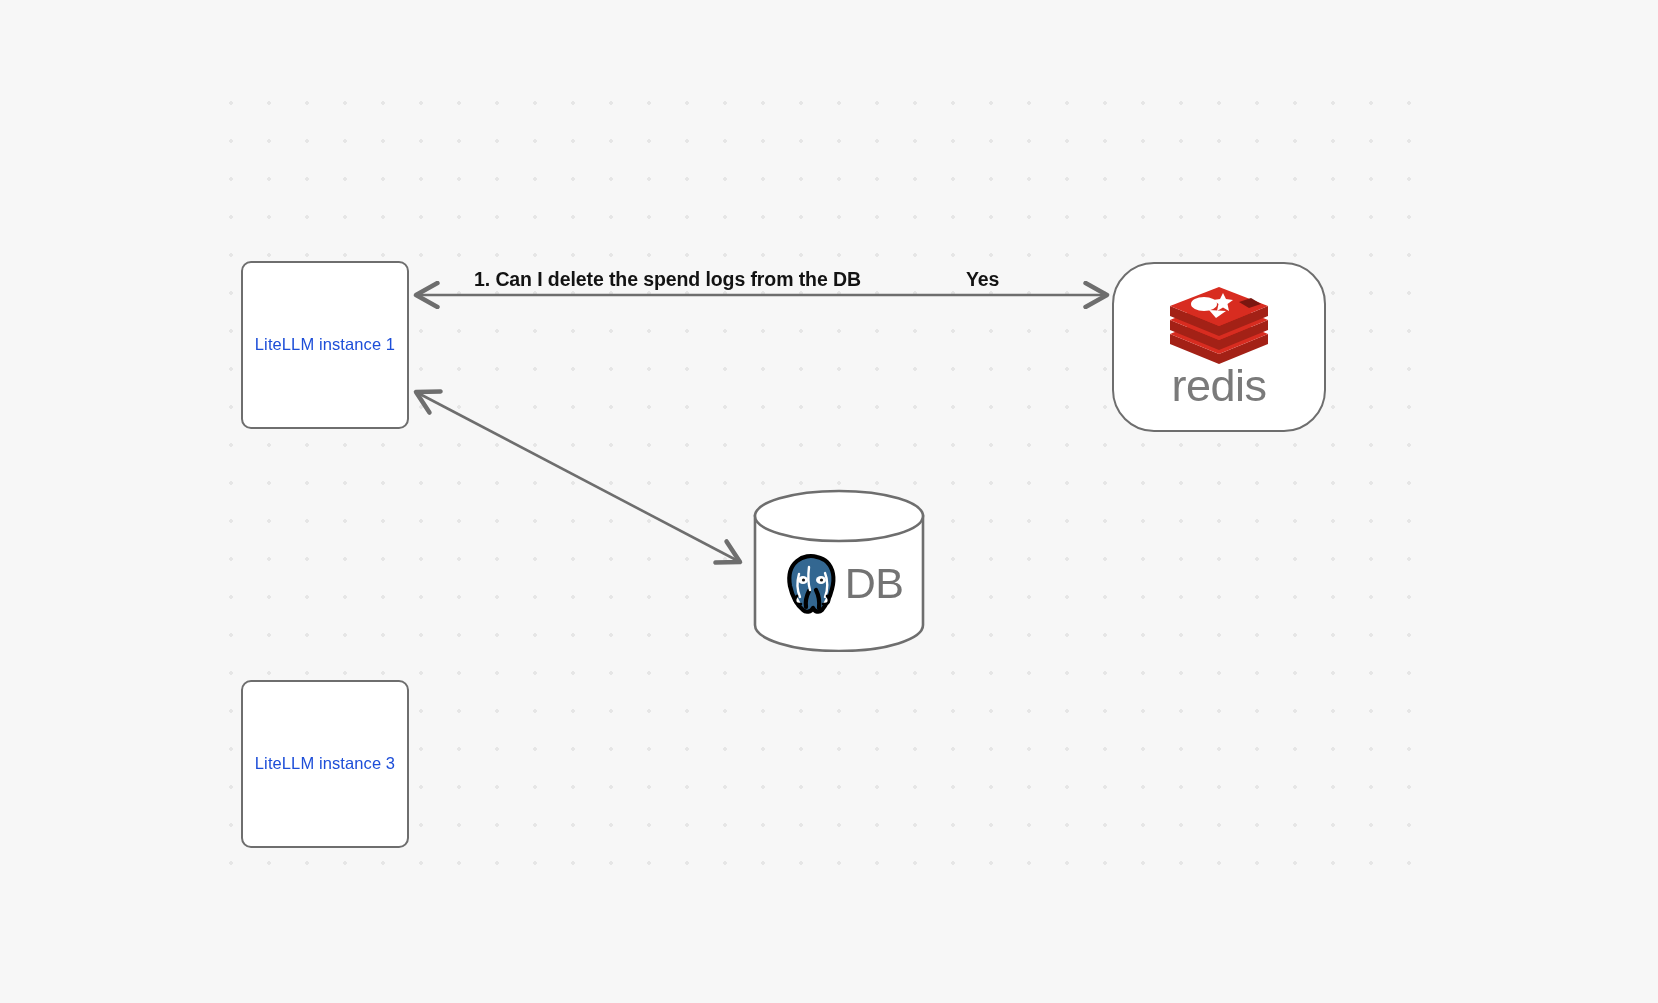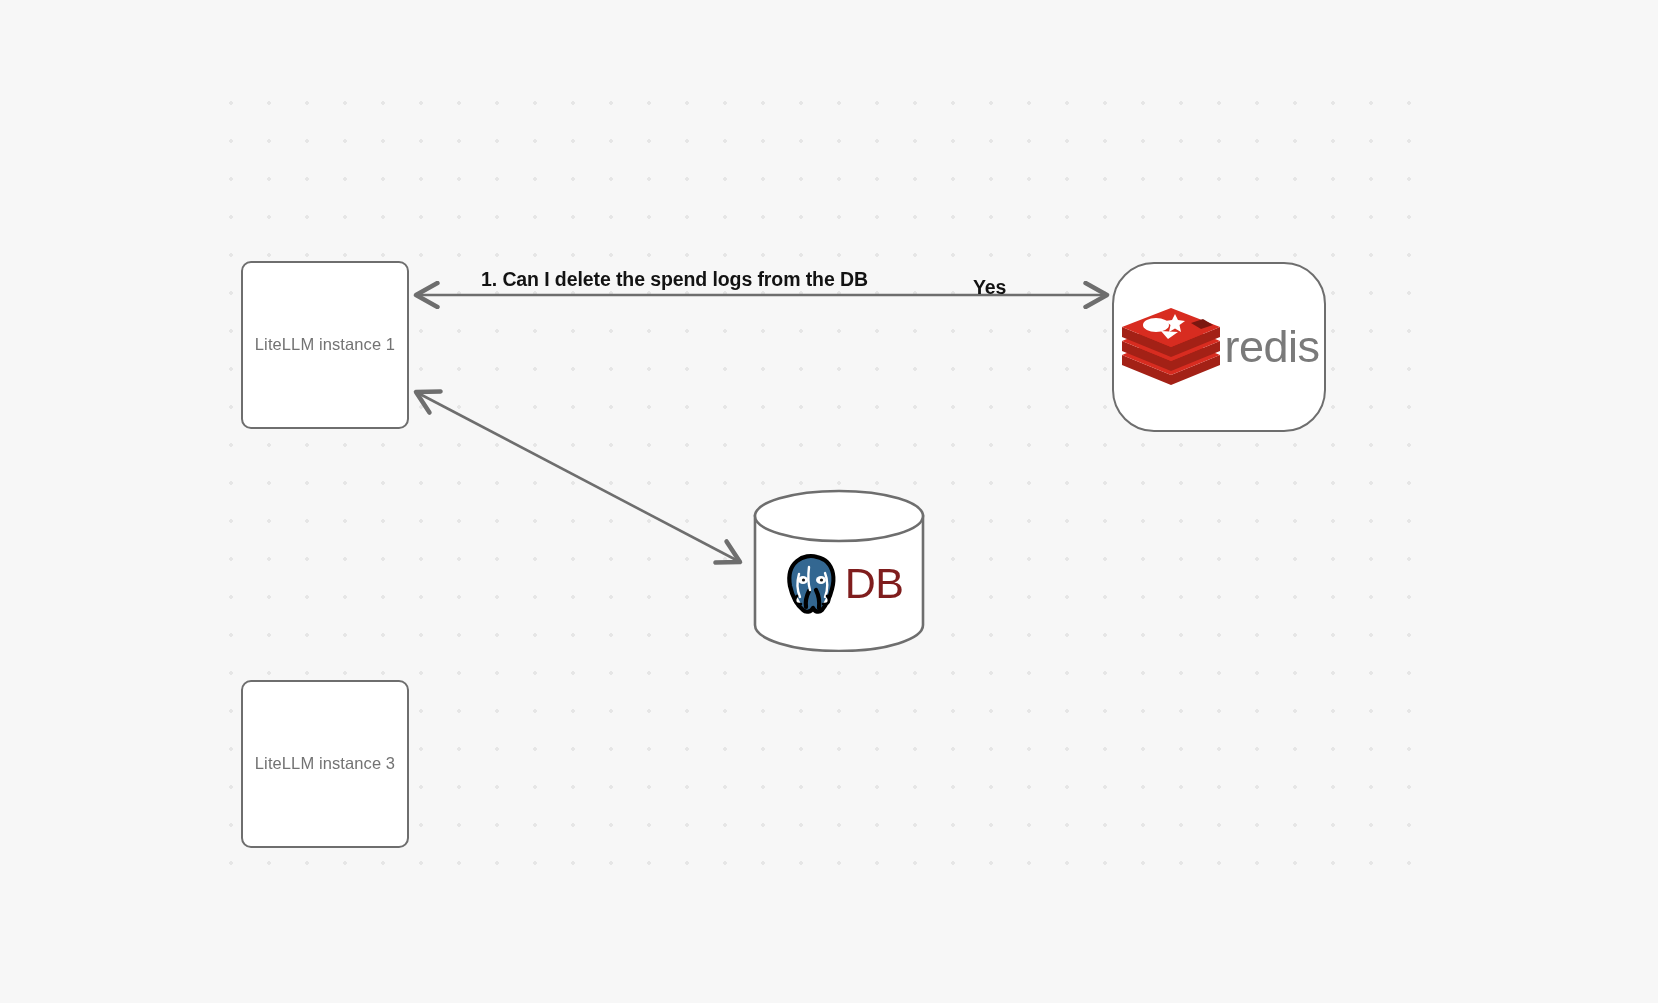--- a/index.html
+++ b/index.html
@@ -49,42 +49,42 @@
     background: #ffffff;
     border: 2.5px solid #6e6e6e;
     border-radius: 10px;
     box-sizing: border-box;
     display: flex;
     align-items: center;
     justify-content: center;
   }
   .instance-label {
     font-size: 16.5px;
-    color: #737373;
+    color: #1d4ed8;
     letter-spacing: 0.1px;
     text-align: center;
     line-height: 1.3;
   }
   #node-instance-1 { left: 241px; top: 261px; }
   #node-instance-2 { left: 241px; top: 488px; }
   #node-instance-3 { left: 241px; top: 680px; }
 
   
   #node-redis {
     position: absolute;
     left: 1112px;
     top: 262px;
     width: 214px;
     height: 170px;
     background: #ffffff;
     border: 2.5px solid #6e6e6e;
     border-radius: 42px;
     box-sizing: border-box;
     display: flex;
-    flex-direction: row;
+    flex-direction: column;
     align-items: center;
     justify-content: center;
   }
   .redis-logo-svg { display: block; }
   .redis-wordmark {
     font-size: 45px;
     font-weight: 400;
     color: #7a7a7a;
     letter-spacing: -0.5px;
     line-height: 1;
@@ -109,38 +109,37 @@
     height: 163px;
     display: flex;
     align-items: center;
     justify-content: center;
     gap: 2px;
     padding-top: 26px;
     box-sizing: border-box;
   }
   .db-text {
     font-size: 43px;
-    color: #7f1d1d;
+    color: #737373;
     font-family: "Liberation Sans", sans-serif;
     letter-spacing: -0.5px;
     line-height: 1;
   }
 
   
   .edge-label {
     position: absolute;
     font-size: 19.5px;
     font-weight: bold;
     color: #131313;
     white-space: nowrap;
     letter-spacing: -0.1px;
-    margin-left: 7px;
   }
   #edge-label-1 { left: 474px; top: 268px; }
-  #edge-label-1-answer { left: 966px; top: 276px; text-align: right; }
+  #edge-label-1-answer { left: 966px; top: 268px; text-align: right; }
   #edge-label-2 { left: 553px; top: 434px; }
 </style>
 </head>
 <body>
 
 <div id="canvas">
 
   <div id="dot-grid"></div>
 
   <svg id="connector-layer" viewBox="0 0 1658 1003" width="1658" height="1003" xmlns="http://www.w3.org/2000/svg">

